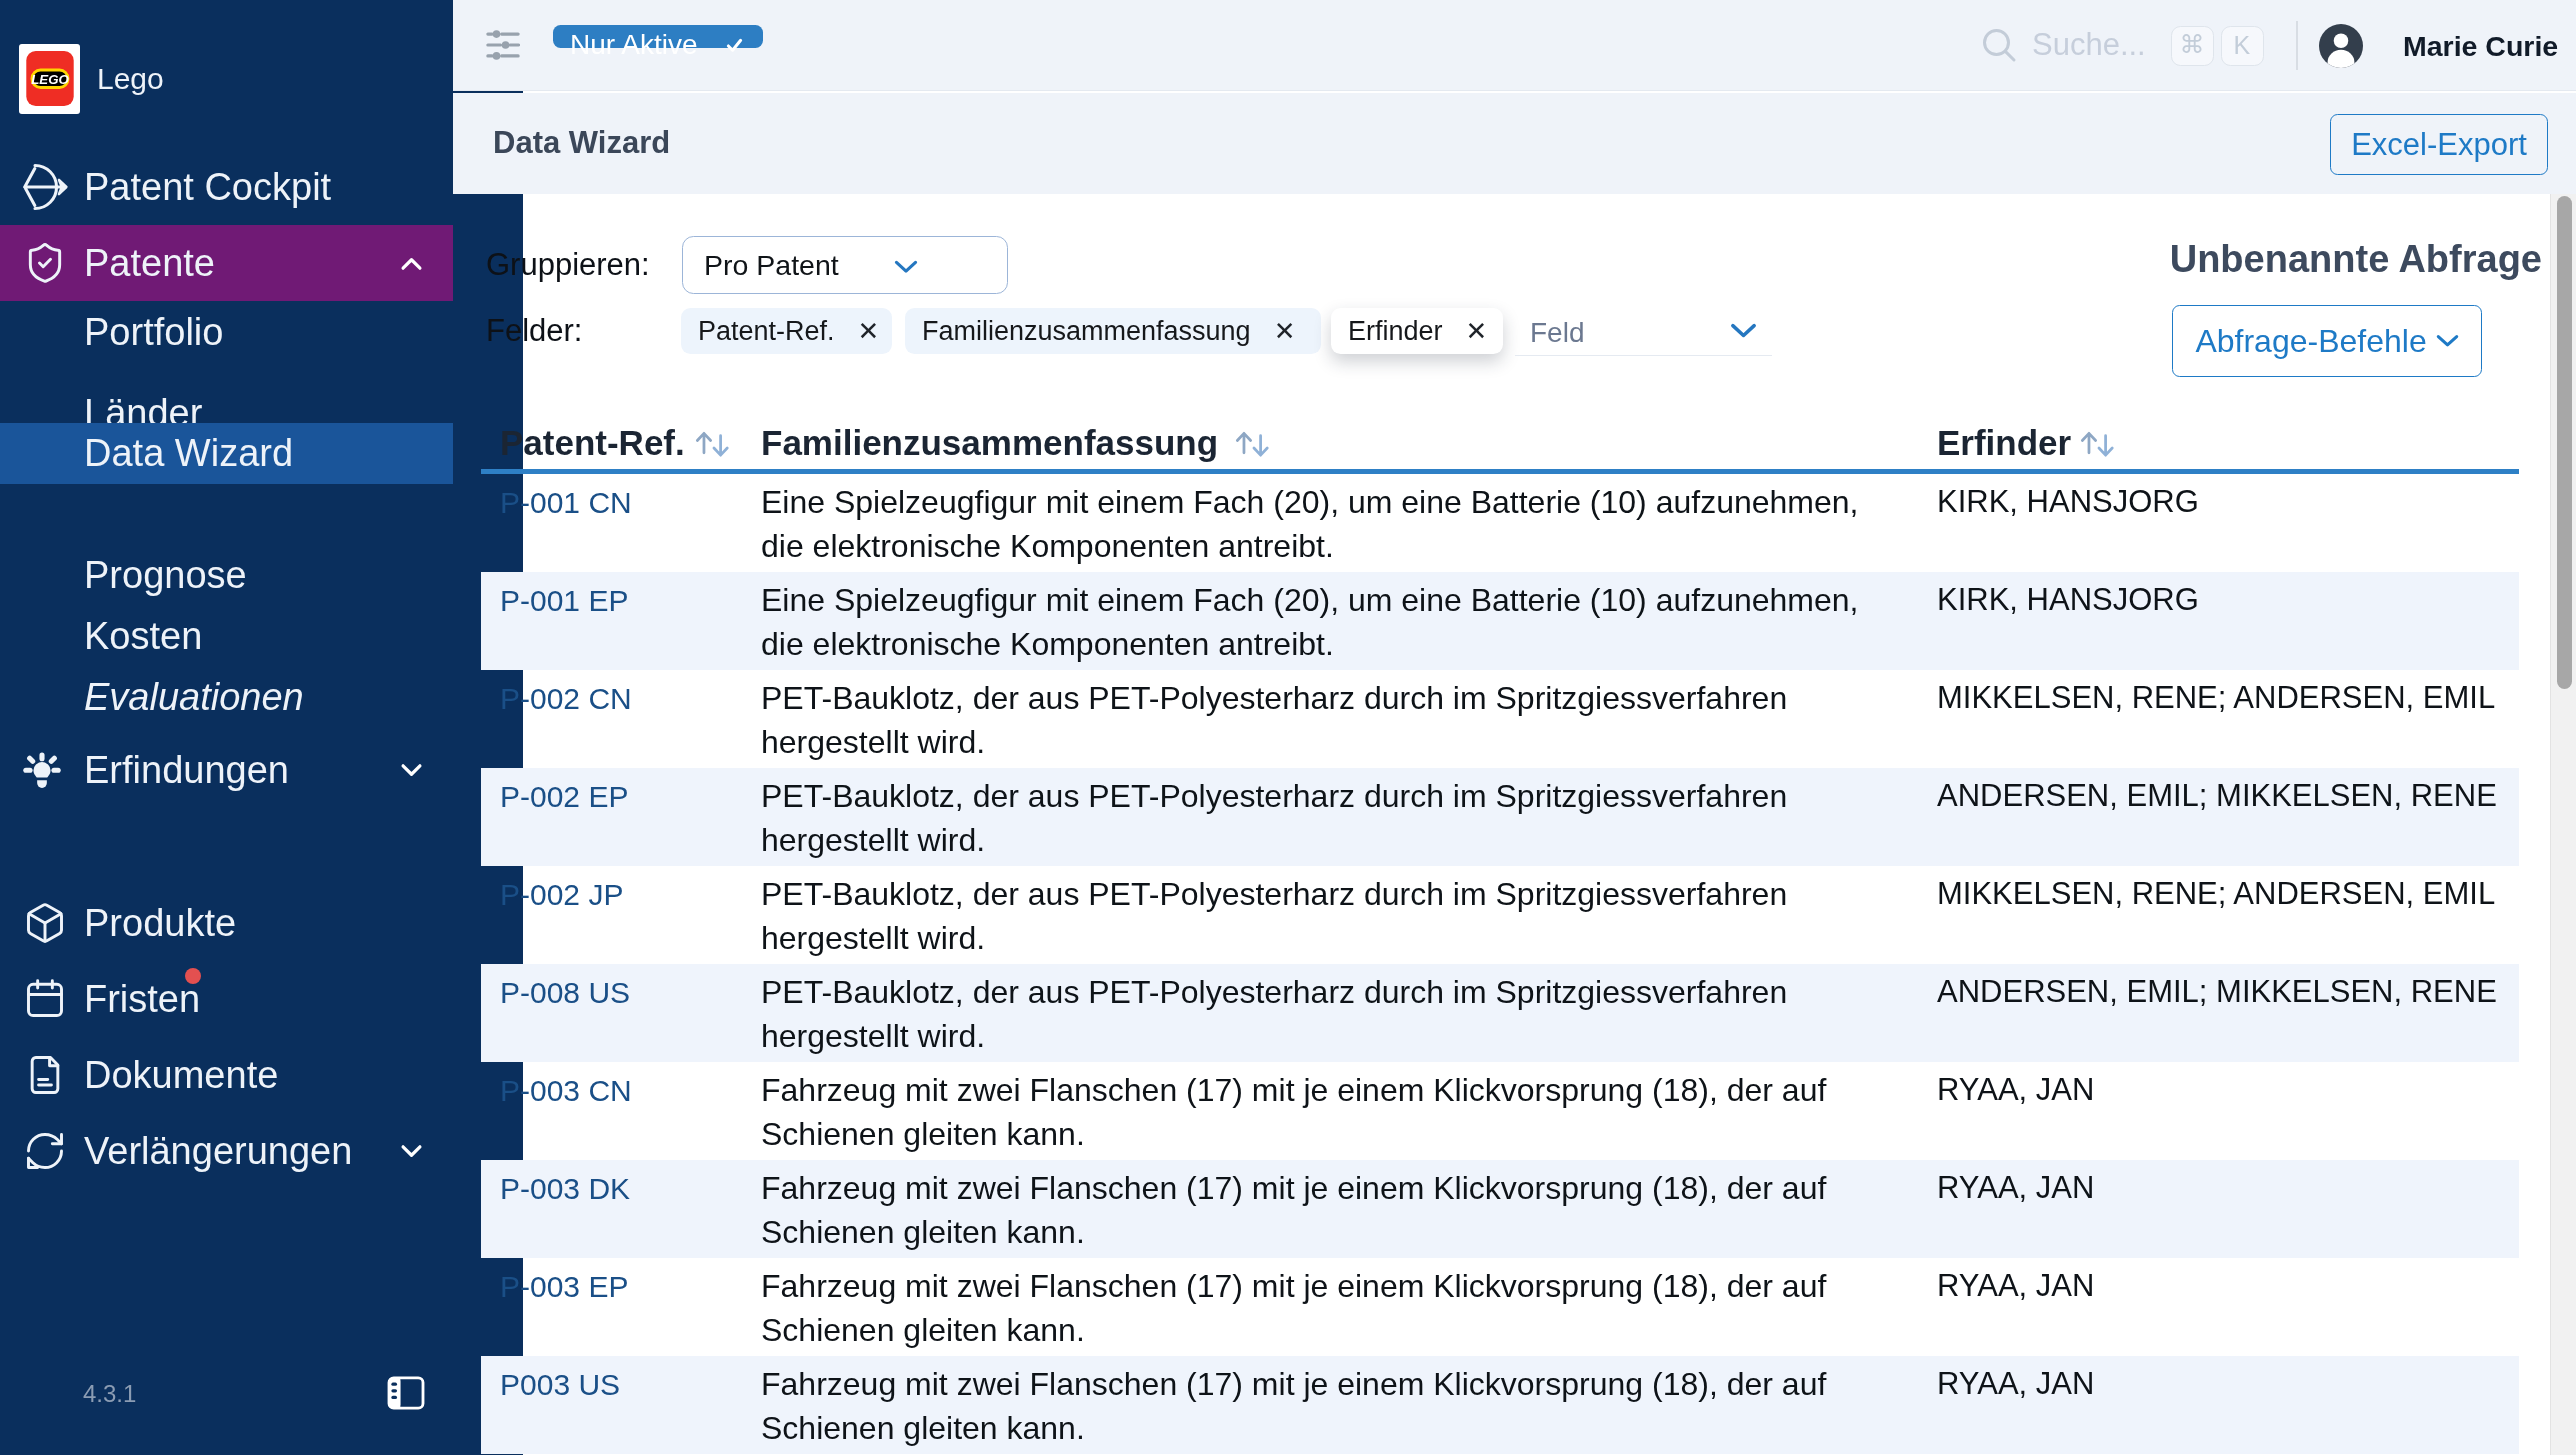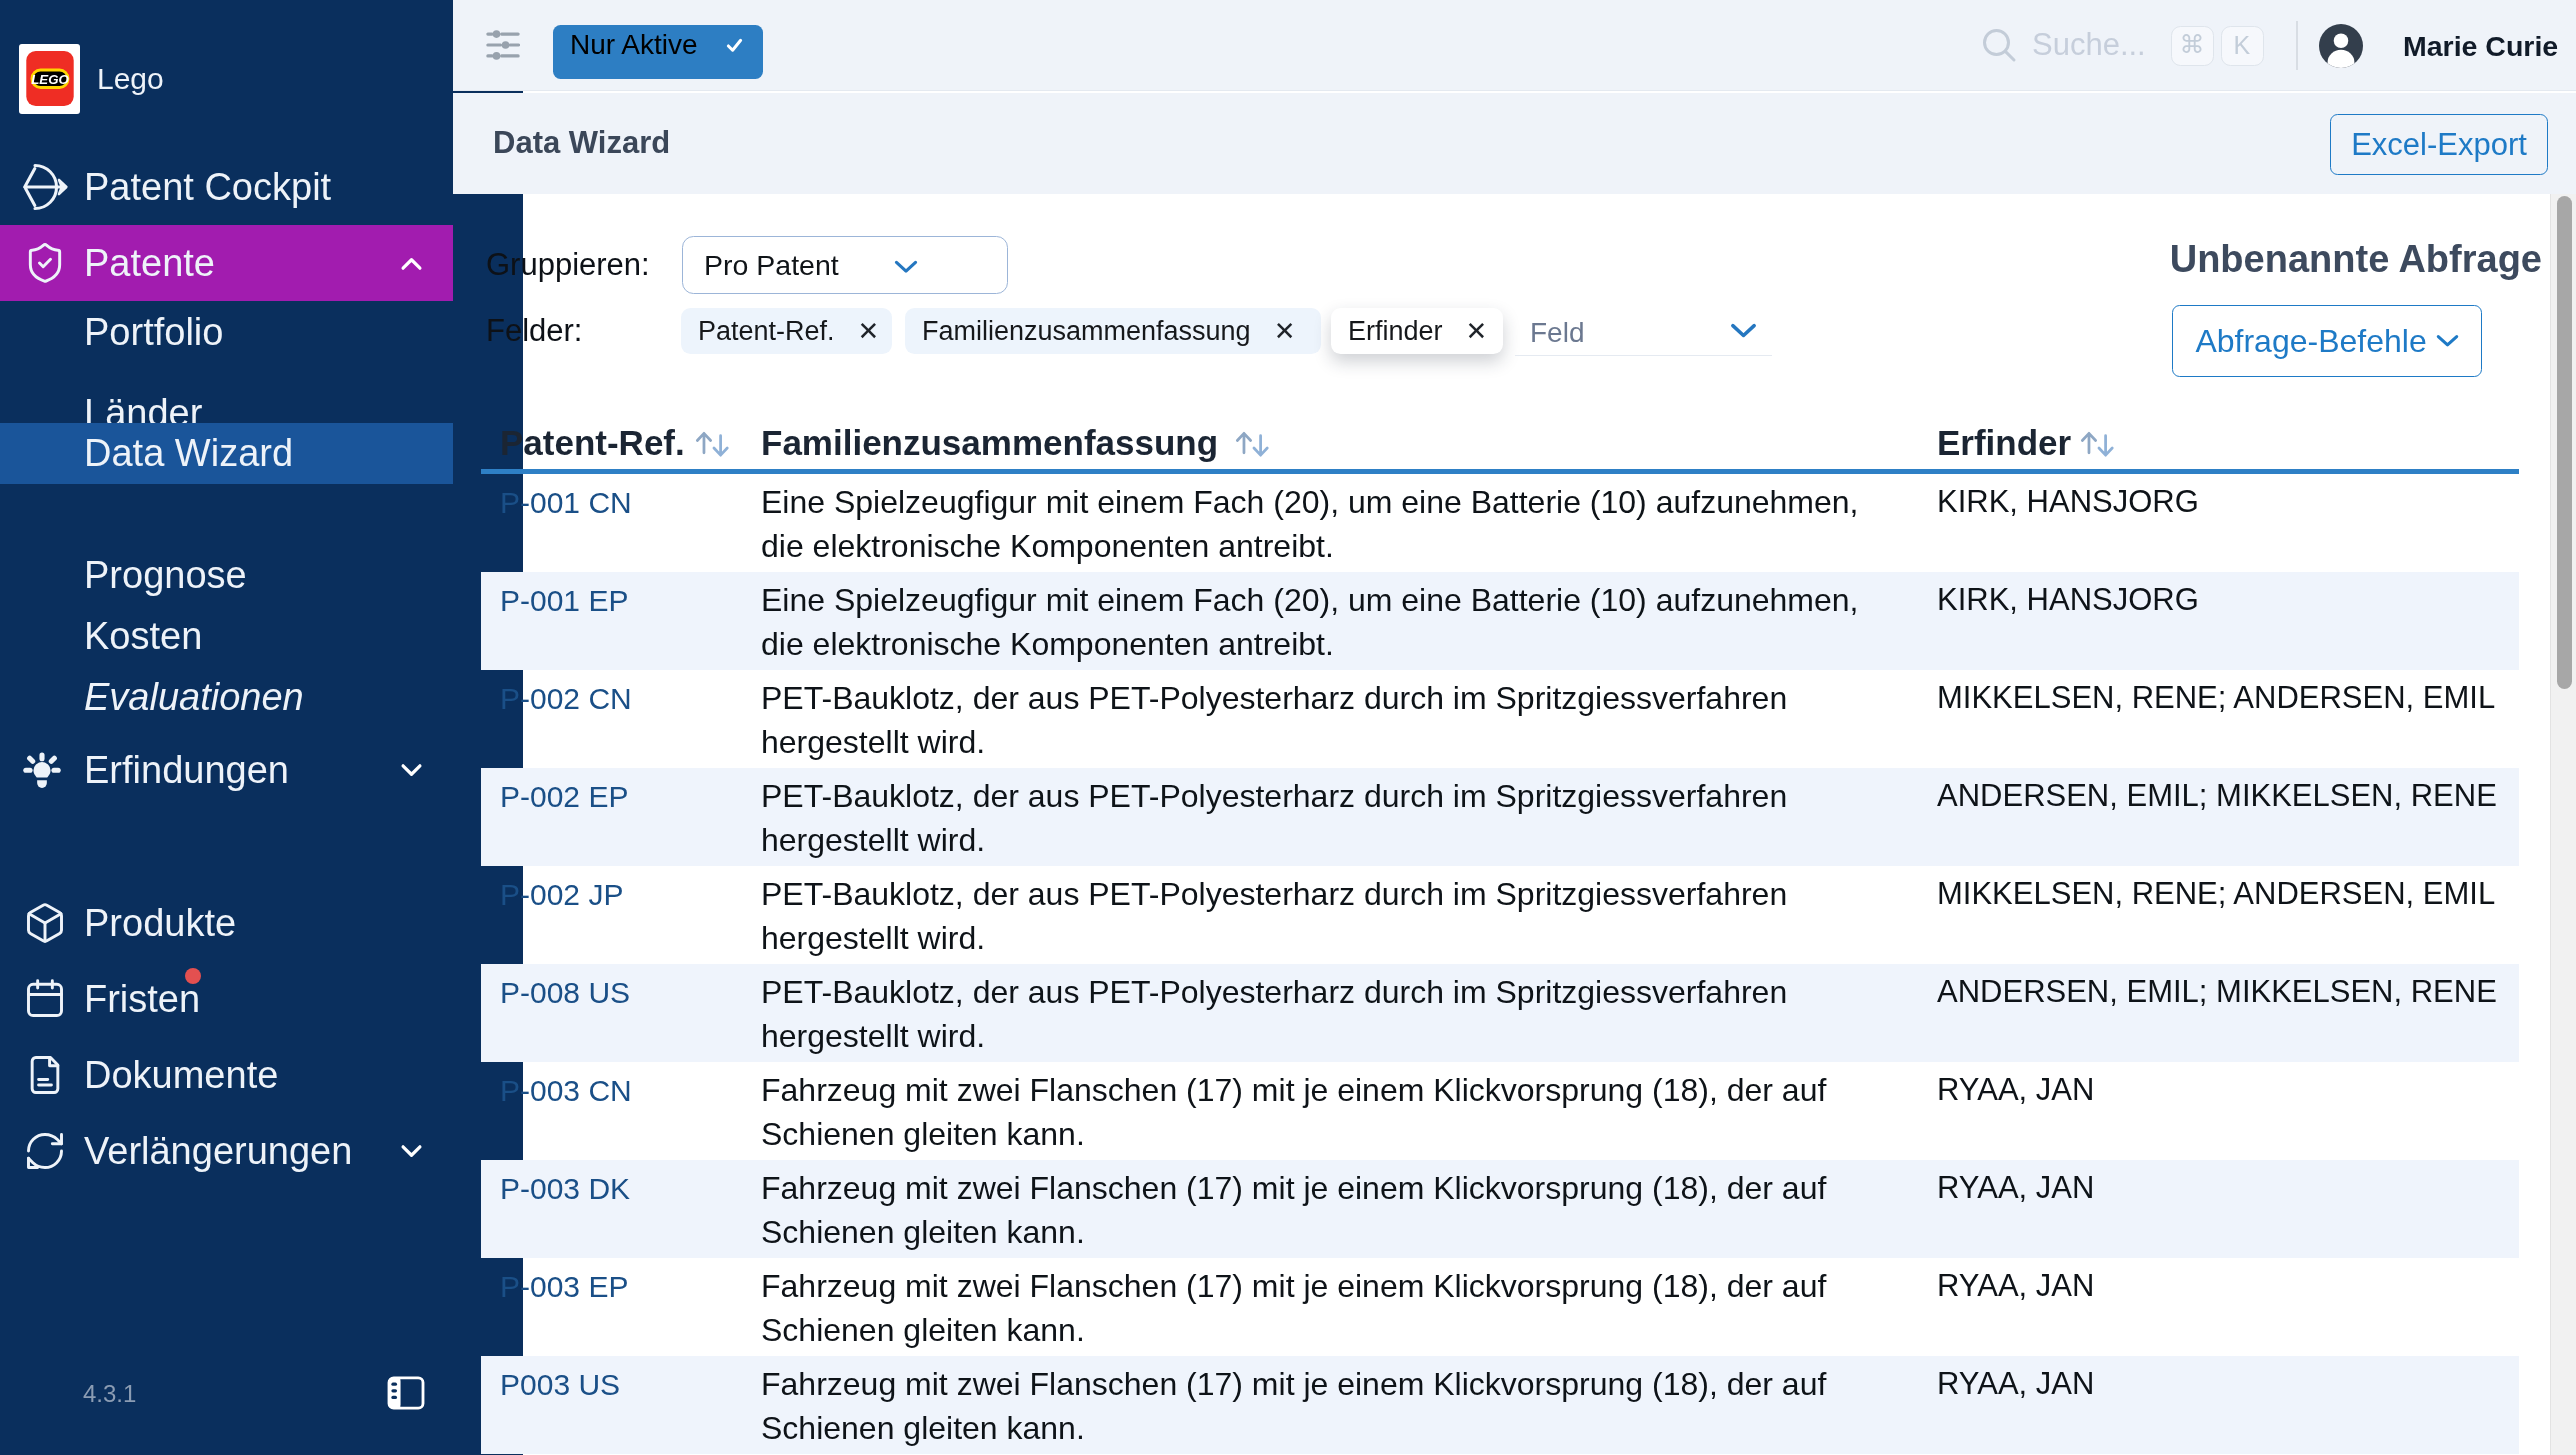--- a/index.html
+++ b/index.html
@@ -11,21 +11,21 @@
   #sidebar { position:absolute; left:0; top:0; width:523px; height:1455px; background:#0a2f5d; }
   .navtext { color:#eef3f9; font-size:38px; }
   .navitem { position:absolute; left:0; width:453px; display:flex; align-items:center; }
   .navitem svg { position:absolute; left:23px; }
   .navitem svg.chev { left:400px; }
   .navitem .lbl { position:absolute; left:84px; }
   .chev { position:absolute; left:400px; width:23px; height:15px; }
 
   
   #topbar { position:absolute; left:453px; top:0; width:2123px; height:91px; background:#eff3f9; border-bottom:1.9px solid #e4e9f0; }
-  #pill { position:absolute; left:553px; top:25px; width:210px; height:54px; background:#2d7ec3; border-radius:7.6px; color:#000000; font-size:28px; }
+  #pill { position:absolute; left:553px; top:25px; width:210px; height:23px; background:#2d7ec3; border-radius:7.6px; color:#ffffff; font-size:28px; }
   #headband { position:absolute; left:453px; top:93px; width:2123px; height:101px; background:#eff3f9; }
 
   
   .bluebtn { position:absolute; border:1.9px solid #1e7ac6; border-radius:7.6px; color:#1e7ac6; display:flex; align-items:center; justify-content:center; }
   .chip { position:absolute; top:308px; height:46px; background:#edf4fc; border-radius:9.5px; display:flex; align-items:center; font-size:27px; color:#16181b; }
   .chip .x { font-size:26px; color:#1f2329; margin-left:23px; }
 
   
   #tbl { position:absolute; left:481px; top:419px; width:2038px; }
   .th { position:absolute; top:0; height:50px; line-height:48px; font-weight:700; font-size:35px; color:#1b2533; white-space:nowrap; }
@@ -52,21 +52,21 @@
 
   <div class="navitem" style="top:149px; height:76px;">
     <svg width="46" height="48" viewBox="0 0 48 50" fill="none" stroke="#eef3f9" stroke-width="3.2" stroke-linecap="round" stroke-linejoin="round">
       <path d="M12.5 2.5 A 20.5 20.5 0 0 1 12.5 47.5"></path>
       <path d="M1.8 25 L12.3 5.8 M1.8 25 L12.3 44.2 M1.8 25 H 40"></path>
       <path d="M37.5 17.5 L45.3 25 L37.5 32.5 L40.5 25 Z" fill="#eef3f9" stroke-width="2.6"></path>
     </svg>
     <span class="lbl navtext">Patent Cockpit</span>
   </div>
 
-  <div class="navitem" style="top:225px; height:76px; background:#a21caf;">
+  <div class="navitem" style="top:225px; height:76px; background:#701a75;">
     <svg width="44" height="46" viewBox="0 0 24 24" fill="none" stroke="#eef3f9" stroke-width="1.6" stroke-linecap="round" stroke-linejoin="round">
       <path d="M20 13c0 5-3.5 7.5-7.66 8.95a1 1 0 0 1-.67-.01C7.5 20.5 4 18 4 13V6a1 1 0 0 1 1-1c2 0 4.5-1.2 6.24-2.72a1 1 0 0 1 1.52 0C14.51 3.81 17 5 19 5a1 1 0 0 1 1 1z"></path>
       <path d="m9 12 2 2 4-4"></path>
     </svg>
     <span class="lbl navtext">Patente</span>
     <svg class="chev" viewBox="0 0 24 16">
         <path d="M3 13 L12 4 L21 13" fill="none" stroke="#fff" stroke-width="3.4" stroke-linecap="round" stroke-linejoin="round"></path>
       </svg>
   </div>
 

